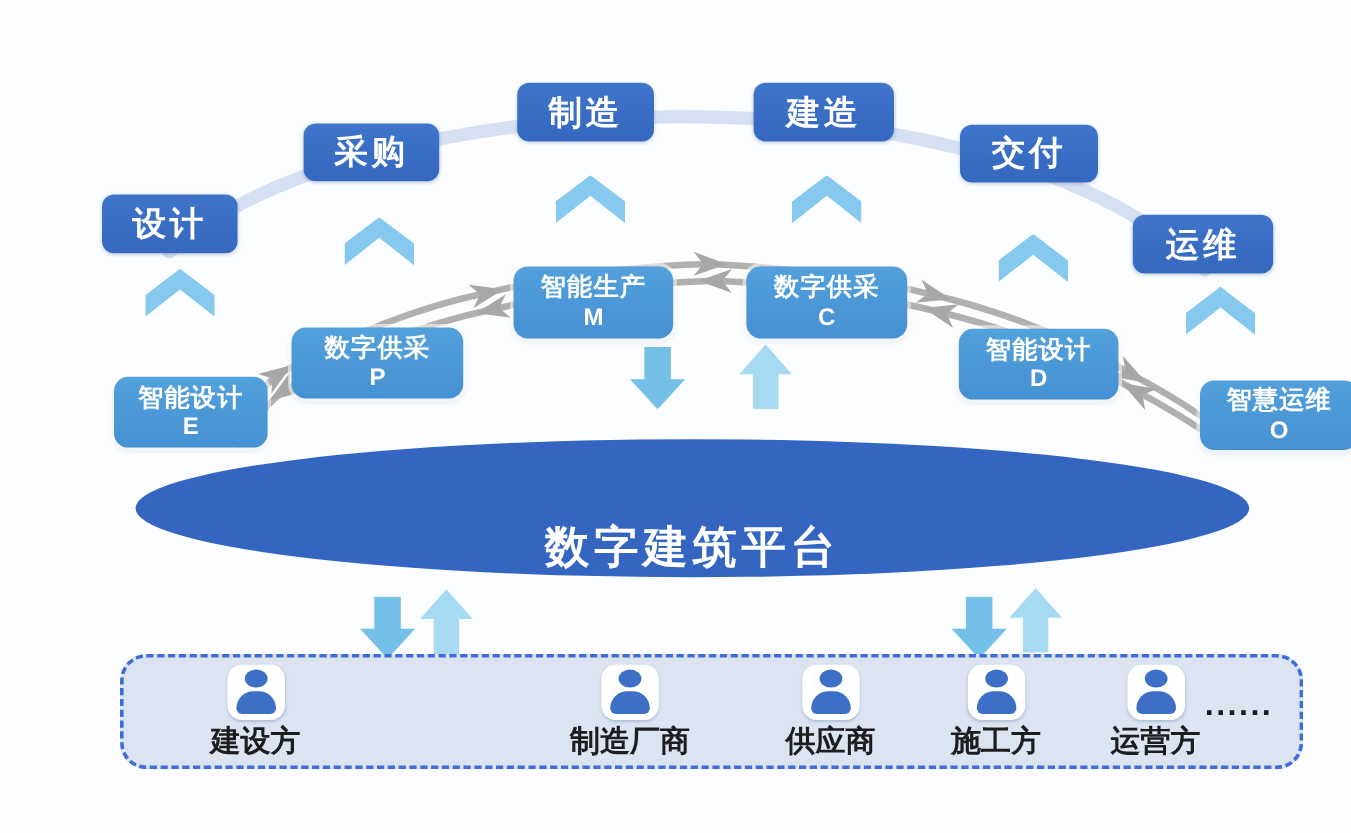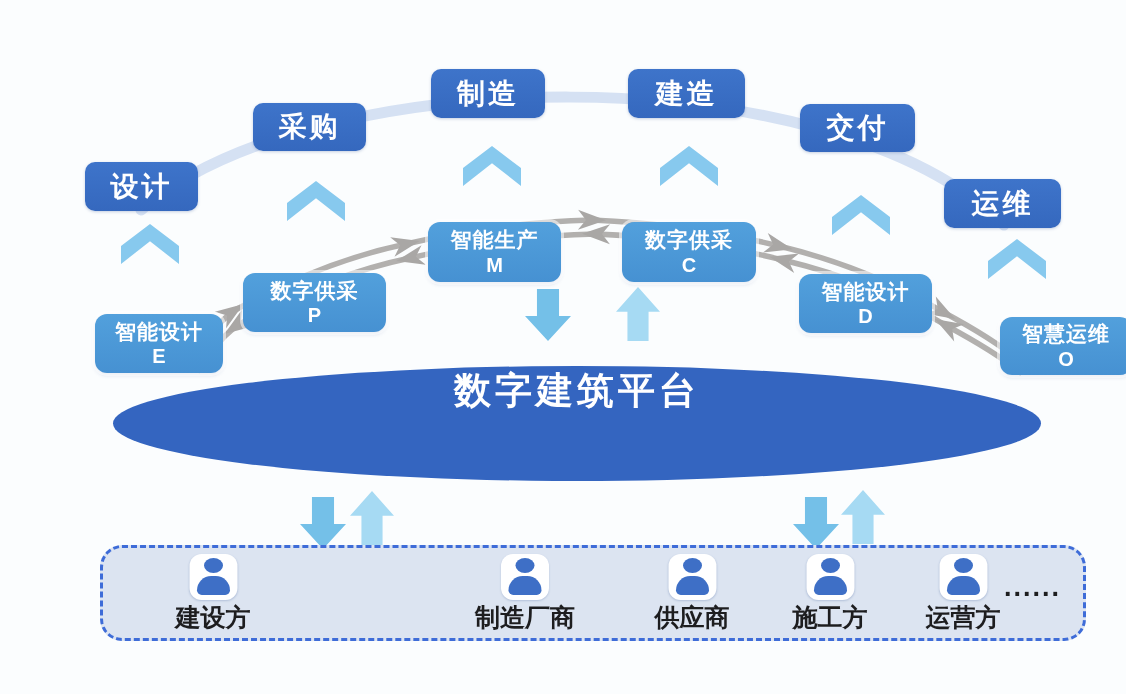--- a/index.html
+++ b/index.html
@@ -64,21 +64,21 @@
     clip-path: polygon(50% 0%, 100% 46%, 74% 46%, 74% 100%, 26% 100%, 26% 46%, 0% 46%);
   }
 
   .platform-ellipse {
     position: absolute;
     left: 113px; top: 366px;
     width: 928px; height: 115px;
     background: #3465c0;
     border-radius: 50%;
     display: flex;
-    align-items: flex-start;
+    align-items: flex-end;
     justify-content: center;
     color: #ffffff;
     font-size: 37px;
     font-weight: 700;
     letter-spacing: 4px;
   }
 
   .stakeholder-panel {
     position: absolute;
     left: 100px; top: 545px;

